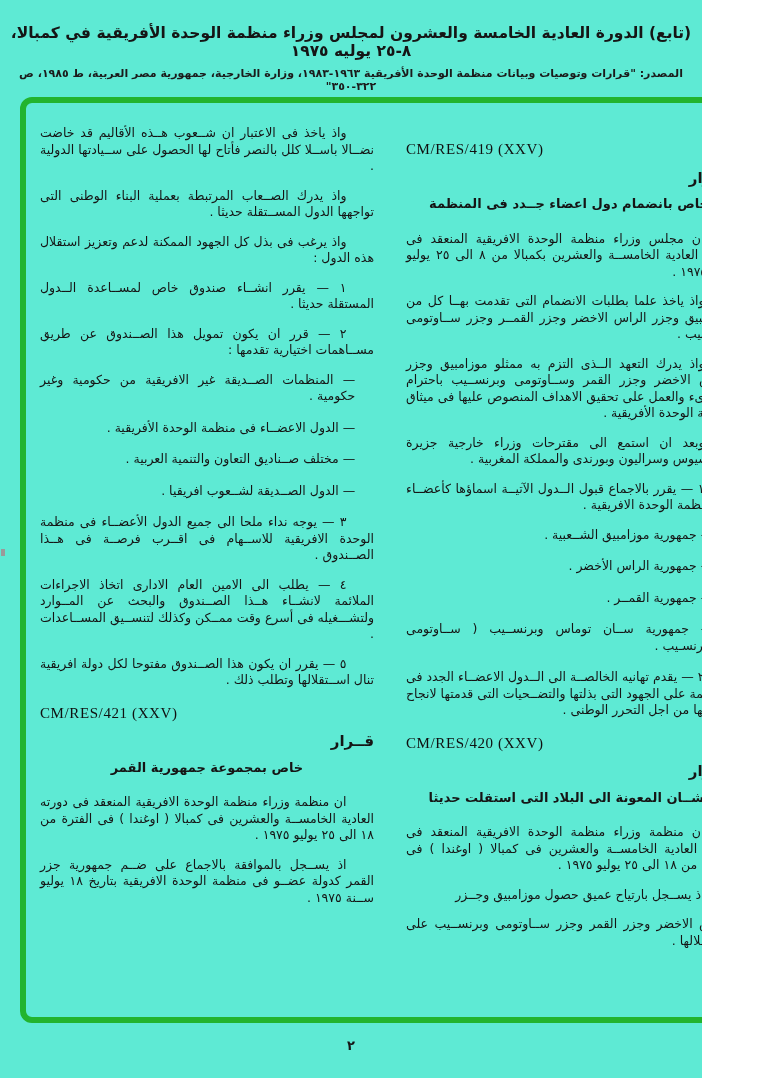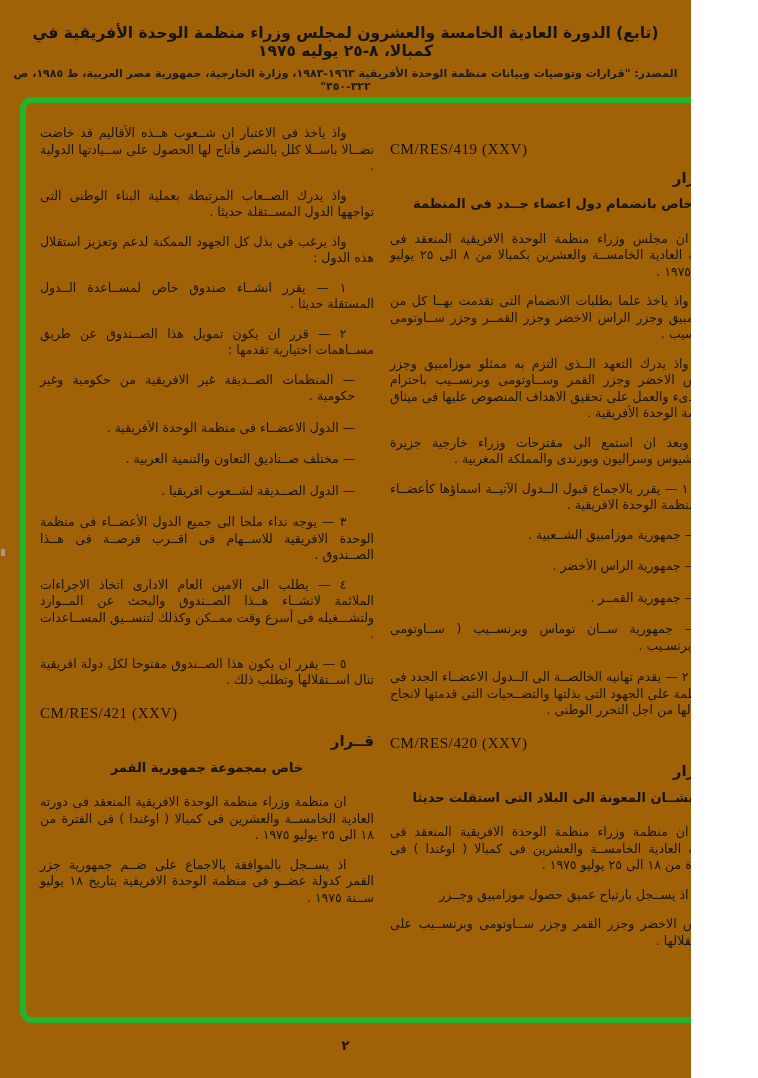--- a/index.html
+++ b/index.html
@@ -1,22 +1,23 @@
 <!DOCTYPE html>
 <html lang="ar"><head>
 <meta charset="utf-8">
 <style>
   html,body { margin:0; padding:0; background:#ffffff; }
   .page {
     position:relative;
     width:691px; height:1078px;
-    background:#a16207;
+    background:#5eead4;
     font-family:"DejaVu Sans", sans-serif;
     color:#151515;
     overflow:hidden;
+    padding-left:11px;
   }
 
   
   .doc-header {
     position:absolute; top:24px; left:10px; right:10px;
     text-align:center; direction:rtl;
   }
   .doc-header .line1 {
     font-size:15.5px; font-weight:bold; letter-spacing:0;
   }
@@ -35,21 +36,21 @@
   }
 
   
   .col {
     position:absolute;
     direction:rtl;
     text-align:justify;
     font-size:12.5px;
     line-height:16.5px;
   }
-  .col-right { top:28px; right:16px;  width:326px; }
+  .col-right { top:28px; right:0;  width:326px; }
   .col-left  { top:22px; left:14px;  width:334px; }
 
   
   .block-code {
     direction:ltr; text-align:left;
     font-family:"Liberation Serif", serif;
     font-size:15px; letter-spacing:0.6px;
     margin:16px 0 12px;
     color:#101010;
   }

